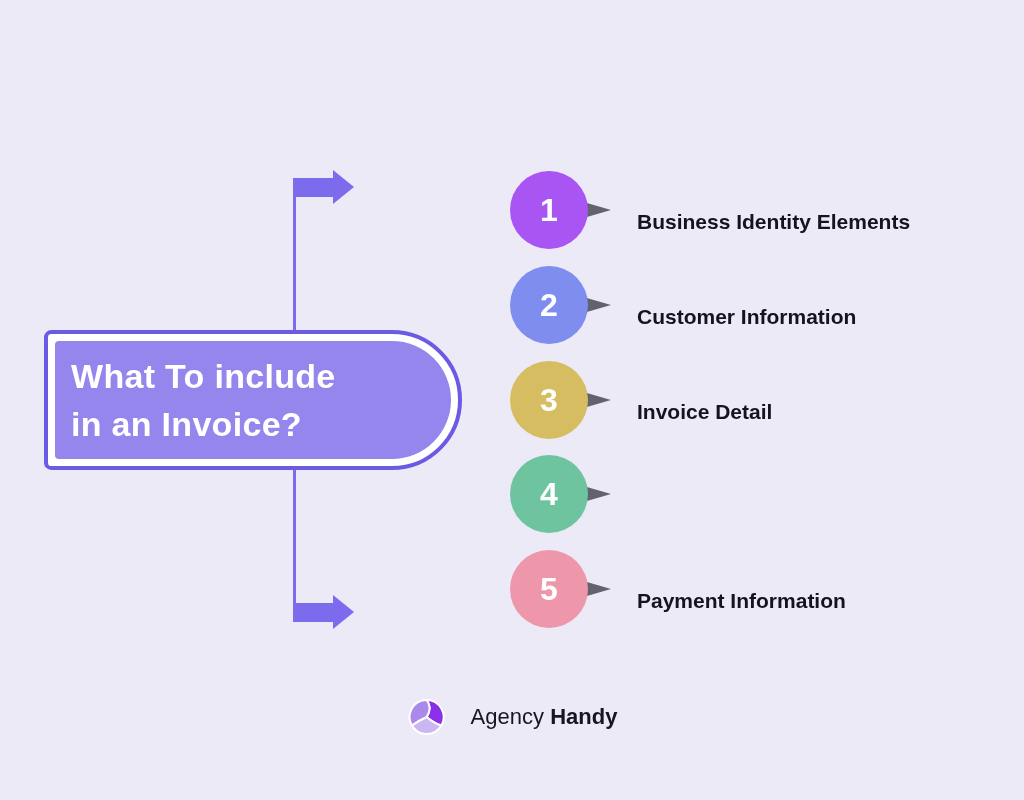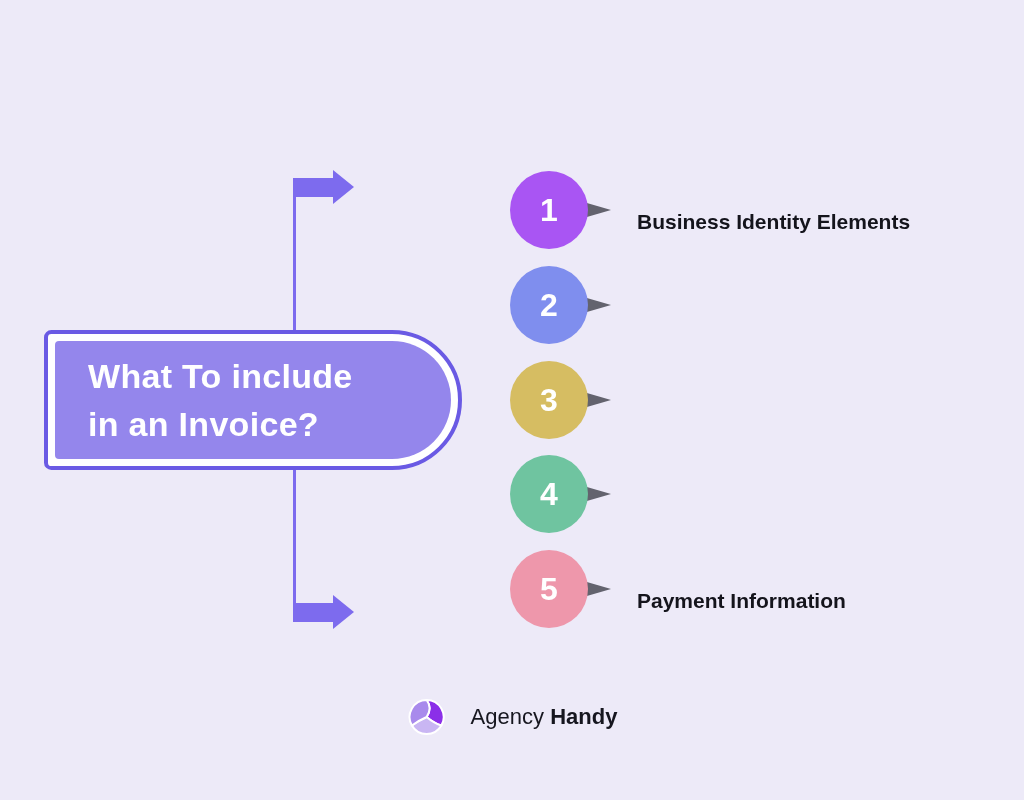--- a/index.html
+++ b/index.html
@@ -58,21 +58,21 @@
     border-radius: 8px 76px 76px 8px;
     z-index: 2;
   }
   .title-fill {
     position: absolute;
     left: 7px; top: 7px; right: 7px; bottom: 7px;
     border-radius: 4px 59px 59px 4px;
     display: flex;
     flex-direction: column;
     justify-content: center;
-    padding-left: 33px;
+    padding-left: 16px;
     box-sizing: border-box;
   }
   .title-text {
     font-size: 34px;
     line-height: 48px;
     font-weight: 800;
     letter-spacing: 0.3px;
   }
 
   
@@ -171,25 +171,27 @@
 
   <div class="item item-1">
     <div class="pointer" style="border-left-color: rgb(99, 99, 110);"></div>
     <div class="num-circle" style="background-color: rgb(169, 85, 243);">1</div>
     <div class="item-label">Business Identity Elements</div>
   </div>
 
   <div class="item item-2">
     <div class="pointer" style="border-left-color: rgb(99, 99, 110);"></div>
     <div class="num-circle" style="background-color: rgb(127, 142, 238);">2</div>
+    <div class="item-label">Customer Information</div>
   </div>
 
   <div class="item item-3">
     <div class="pointer" style="border-left-color: rgb(99, 99, 110);"></div>
     <div class="num-circle" style="background-color: rgb(214, 189, 98);">3</div>
+    <div class="item-label">Invoice Detail</div>
   </div>
 
   <div class="item item-4">
     <div class="pointer" style="border-left-color: rgb(99, 99, 110);"></div>
     <div class="num-circle" style="background-color: rgb(111, 196, 160);">4</div>
   </div>
 
   <div class="item item-5">
     <div class="pointer" style="border-left-color: rgb(99, 99, 110);"></div>
     <div class="num-circle" style="background-color: rgb(238, 151, 171);">5</div>

